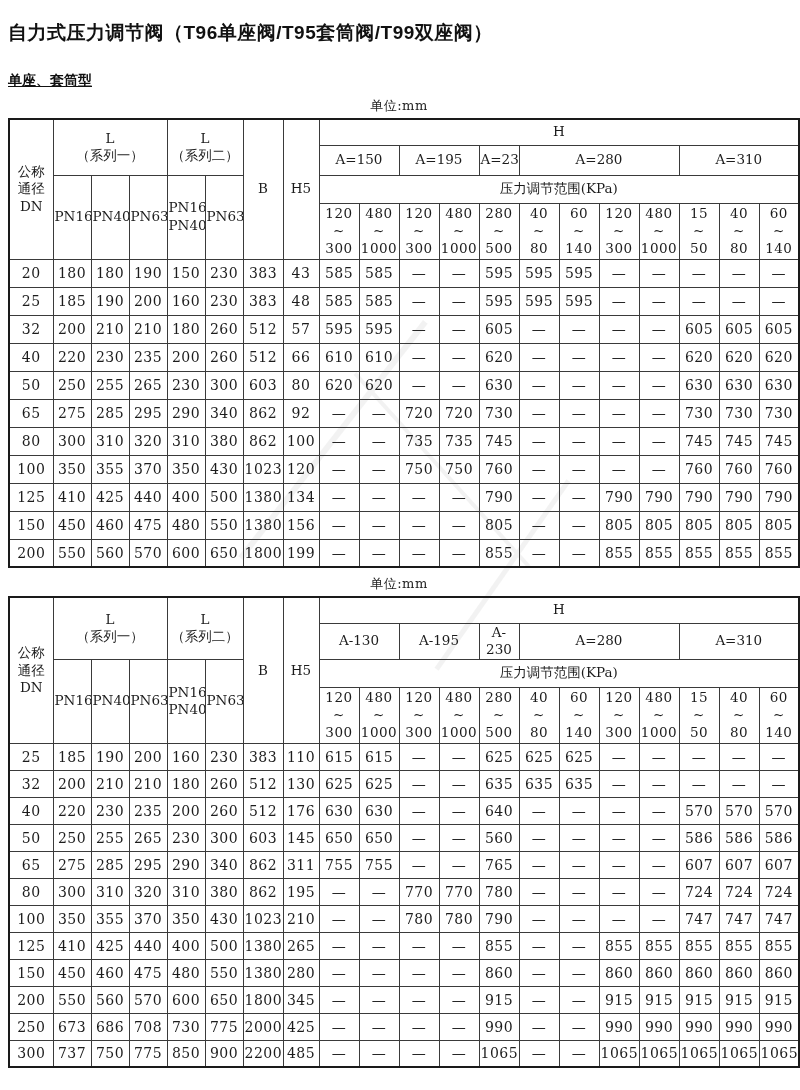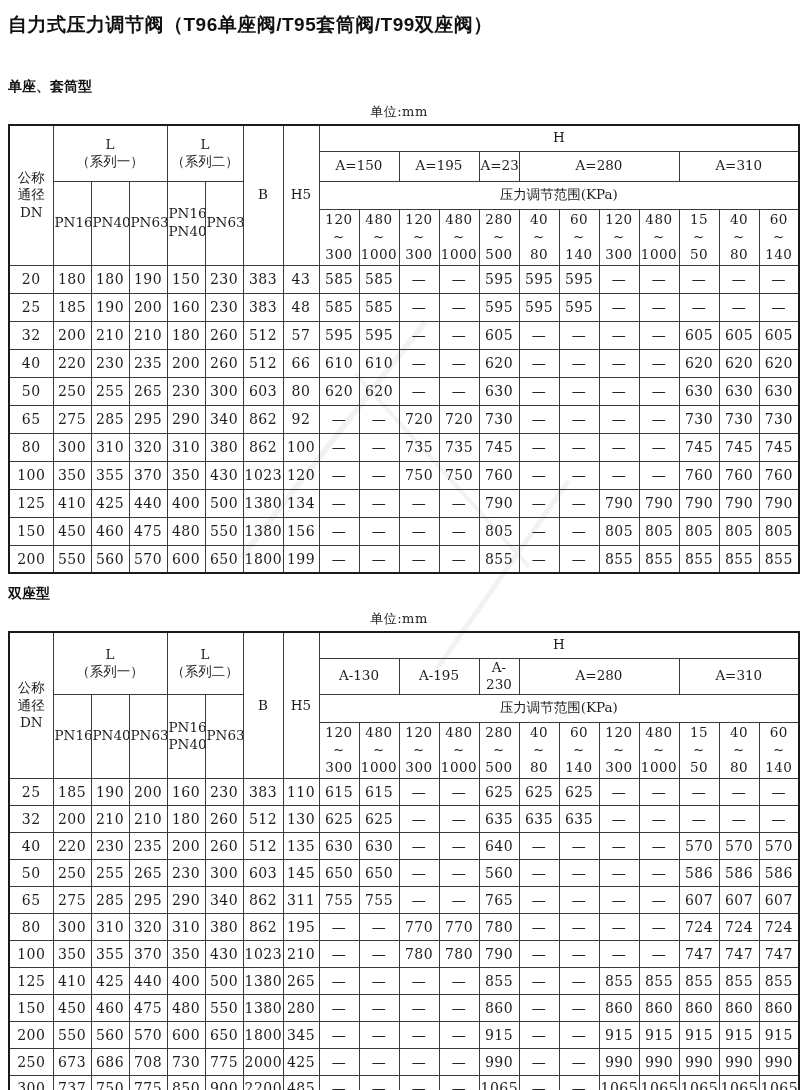--- a/index.html
+++ b/index.html
@@ -11,30 +11,30 @@
     color: #1c1c1c;
     overflow: hidden;
   }
   .page { position: relative; padding: 8px 8px 0 8px; width: 800px; }
 
   .doc-title {
     font-family: "Liberation Sans", sans-serif;
     font-size: 19px;
     font-weight: 700;
     letter-spacing: 0.5px;
-    margin: 4px 0 0 0;
+    margin: 12px 0 0 0;
     color: #111;
   }
   .section-label {
     font-family: "Liberation Sans", sans-serif;
     font-size: 14px;
     font-weight: 700;
     color: #111;
   }
-  .sec1-label { margin-top: 40px; }
+  .sec1-label { margin-top: 26px; text-decoration: underline; }
   .sec2-label { margin-top: 11px; }
   .unit-label {
     text-align: center;
     font-size: 13px;
     margin: 7px 2px 3px 0;
     letter-spacing: 0.5px;
   }
 
   table.spec {
     border-collapse: collapse;
@@ -428,21 +428,20 @@
             <td>—</td>
             <td>855</td>
             <td>855</td>
             <td>855</td>
             <td>855</td>
             <td>855</td>
           </tr>
         </tbody>
     </table>
 
-    <div class="section-label sec2-label">双座型</div>
     <div class="unit-label">单位:mm</div>
 
     <table class="spec t2">
       <colgroup>
         <col style="width:44px">
         <col style="width:38px">
           <col style="width:38px">
           <col style="width:38px">
         <col style="width:38px">
           <col style="width:38px">
@@ -575,21 +574,21 @@
             <td>—</td>
           </tr>
           <tr>
             <td>40</td>
             <td>220</td>
             <td>230</td>
             <td>235</td>
             <td>200</td>
             <td>260</td>
             <td>512</td>
-            <td>135</td>
+            <td>176</td>
             <td>630</td>
             <td>630</td>
             <td>—</td>
             <td>—</td>
             <td>640</td>
             <td>—</td>
             <td>—</td>
             <td>—</td>
             <td>—</td>
             <td>570</td>

